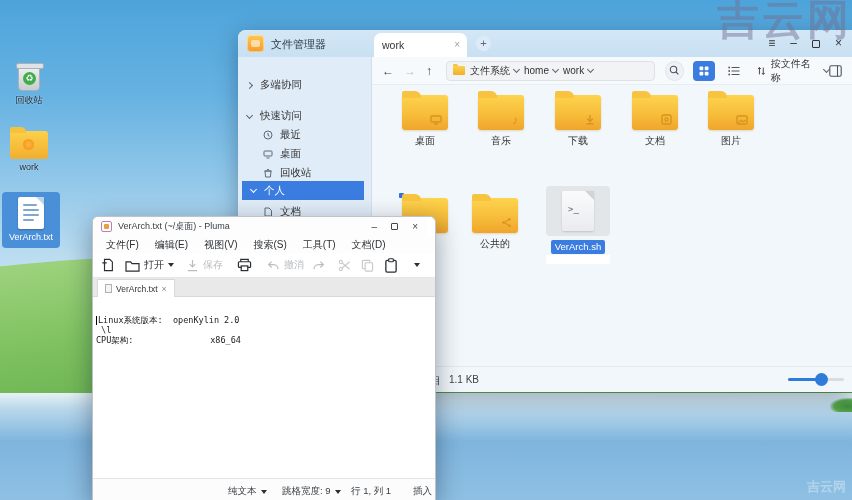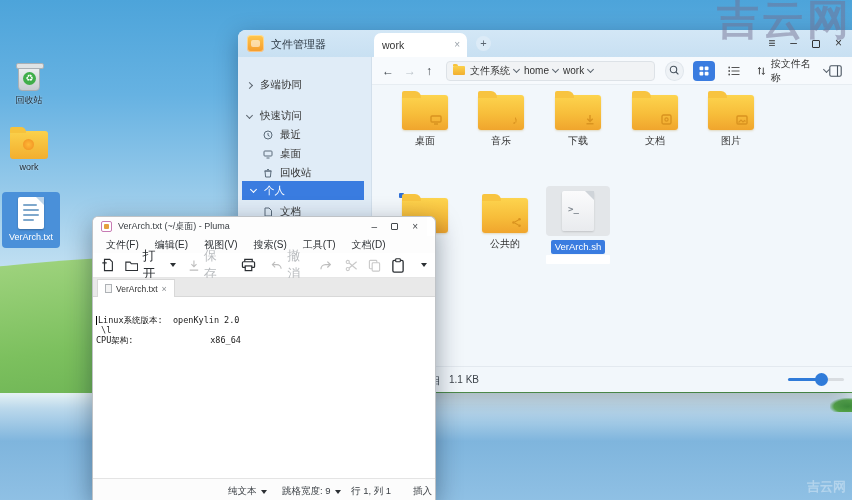--- a/index.html
+++ b/index.html
@@ -130,21 +130,21 @@
   .pl-titletext { font-size:9px; color:#3a3f44; margin-left:6px; }
   .pl-ctrls { margin-left:auto; margin-right:9px; display:flex; gap:14px; align-items:center; color:#44484c; }
   .pl-ctrls .c { font-size:10px; line-height:11px; }
   .pl-ctrls .box { width:7px; height:7px; border:1.1px solid #44484c; border-radius:1px; }
   .pl-menubar { position:absolute; left:0; top:19px; right:0; height:17px; display:flex; align-items:center;
                 padding-left:6px; gap:2px; background:#fdfdfd; }
   .pl-menu { font-size:10px; color:#2b2f33; padding:0 7px; }
   .pl-toolbar { position:absolute; left:0; top:36px; right:0; height:25px; background:#fff;
                 border-bottom:1px solid #e6e6e6; display:flex; align-items:center; padding:0 8px; }
   .tbgroup { display:flex; align-items:center; gap:4px; }
-  .tbtext { font-size:13px; color:#2b2f33; }
+  .tbtext { font-size:10px; color:#2b2f33; }
   .dis .tbtext { color:#b9bcbf; }
   .caret { display:inline-block; width:0; height:0; border-left:3.5px solid transparent; border-right:3.5px solid transparent;
            border-top:4px solid #2b2f33; }
   .pl-tabbar { position:absolute; left:0; top:61px; right:0; height:19px; background:#e9e9e9; border-bottom:1px solid #d8d8d8; }
   .pl-tab { position:absolute; left:4px; top:1px; height:18px; background:#fff; border:1px solid #d8d8d8; border-bottom:none;
             display:flex; align-items:center; gap:4px; padding:0 7px; font-size:8.5px; color:#333; }
   .pl-tab .tdoc { width:7px; height:9px; background:#f4f4f4; border:1px solid #aeb2b6; }
   .pl-tab .x { color:#8a8e92; font-size:9px; }
   .pl-editor { position:absolute; left:0; top:80px; right:0; bottom:22px; background:#fff;
                font-family:"DejaVu Sans Mono", monospace; font-size:8.5px; line-height:10px; color:#1a1a1a;
@@ -377,21 +377,21 @@
               </svg>
             </span>
         </div>
         <div class="flabel">图片</div>
       </div>
 
       <div class="bluedot" style="left:26px; top:108px;"></div>
       <div class="cell" style="left:20px; top:113px;">
         <div class="folder"></div>
       </div>
-      <div class="cell" style="left:100px; top:113px;font-family:Liberation Mono, monospace;">
+      <div class="cell" style="left:90px; top:113px;font-family:Liberation Mono, monospace;">
         <div class="folder">
           <span class="glyph">
               <svg class="ico" width="11" height="11" viewBox="0 0 11 11">
                 <circle cx="8.5" cy="2.3" r="1.3" fill="#d9931f"></circle>
                 <circle cx="2.5" cy="5.5" r="1.3" fill="#d9931f"></circle>
                 <circle cx="8.5" cy="8.7" r="1.3" fill="#d9931f"></circle>
                 <path d="M3.6 4.9l3.9-2M3.6 6.1l3.9 2" stroke="#d9931f" stroke-width="1.1"></path>
               </svg>
             </span>
         </div>

